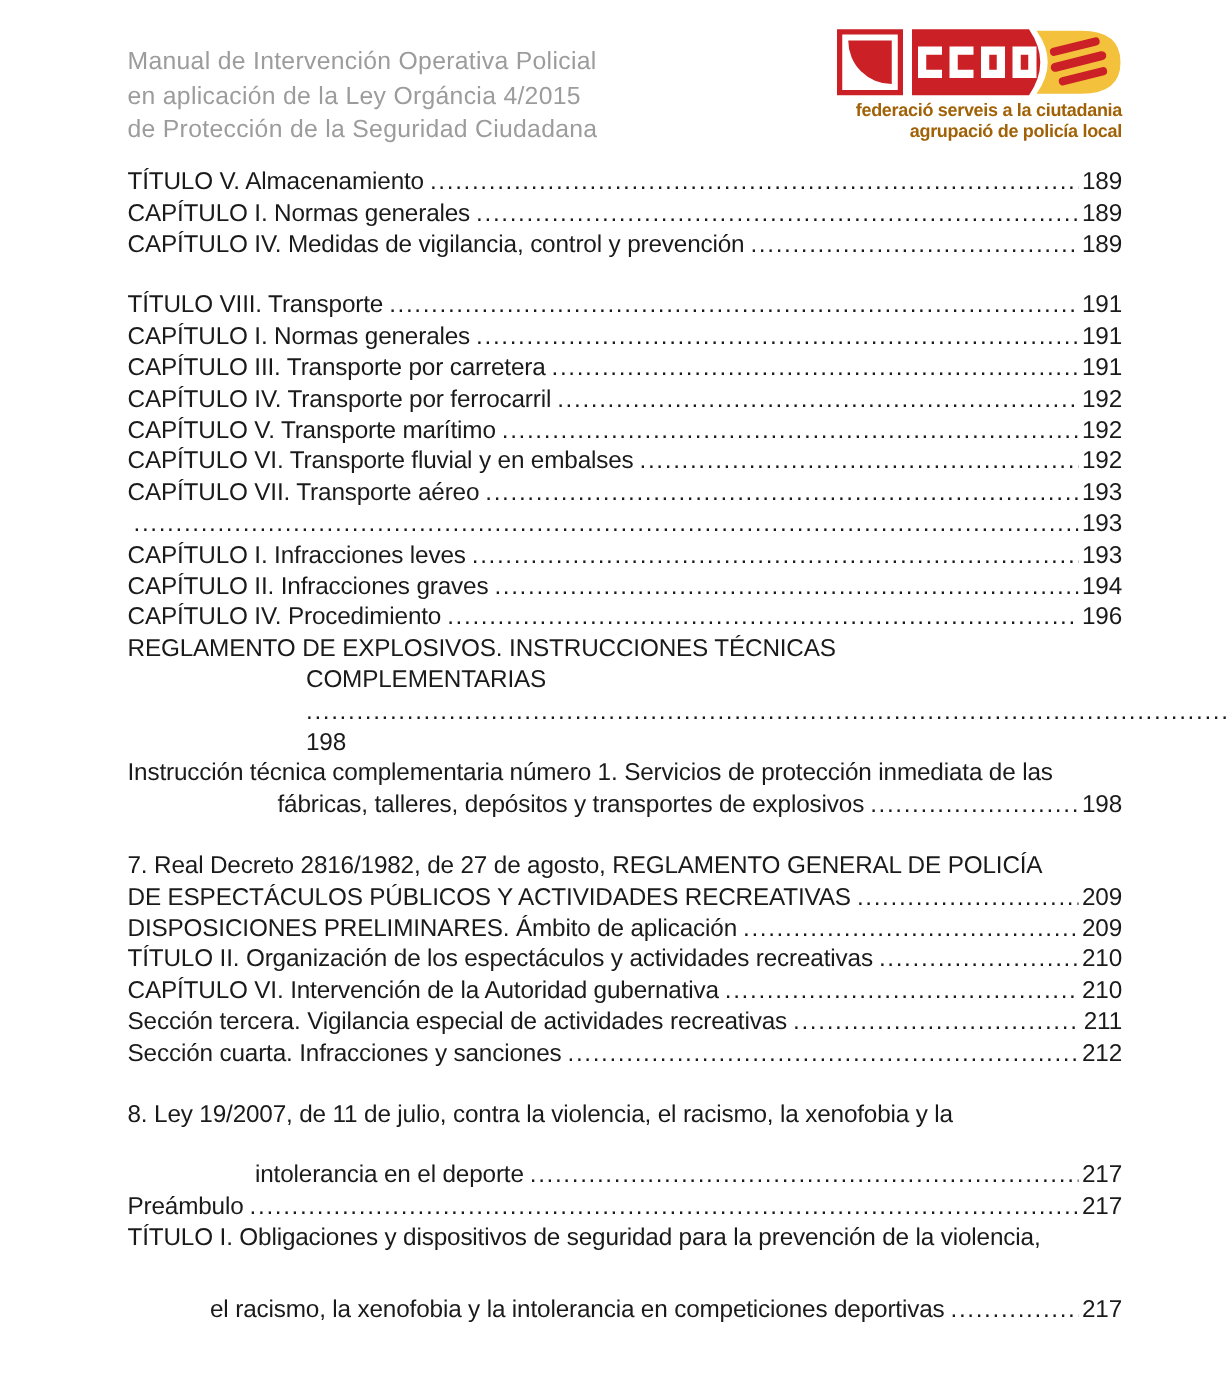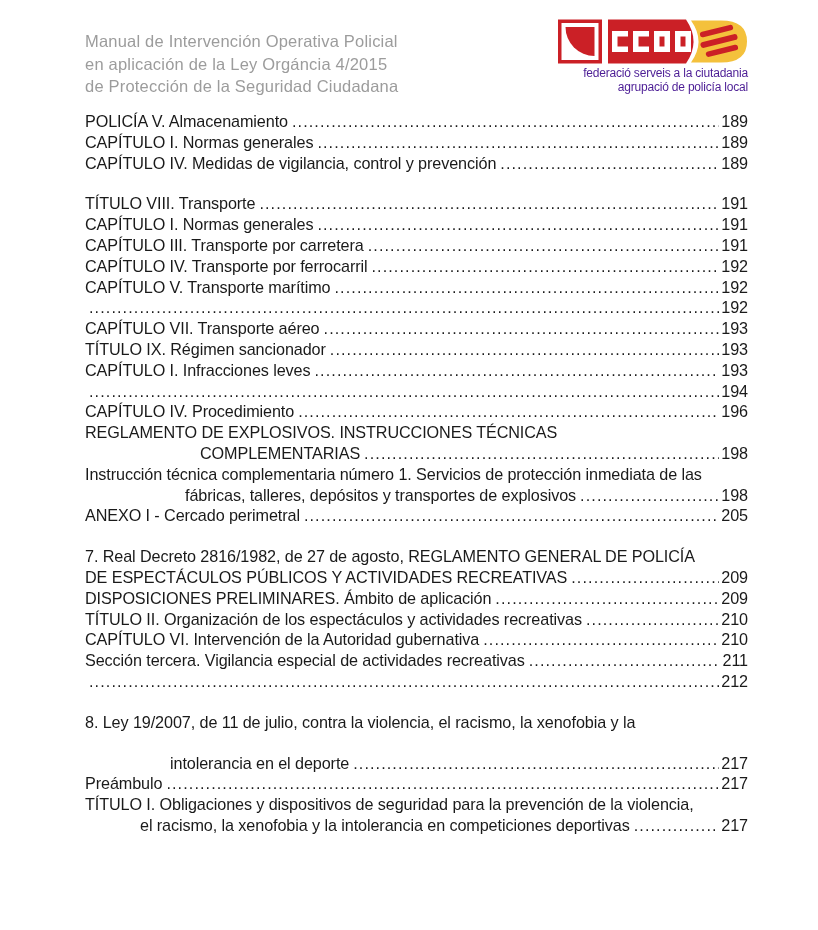--- a/index.html
+++ b/index.html
@@ -21,22 +21,22 @@
     color:#9c9c9c;letter-spacing:.2px;
   }
   .doc-title span{display:block;}
   .logo{
     position:absolute;right:70px;top:19px;
     display:flex;flex-direction:column;align-items:flex-end;
   }
   .logo svg{display:block;}
   .logo-caption{
     margin-top:3px;
-    font-size:12px;font-weight:normal;line-height:13.5px;
-    color:#4c1d95;letter-spacing:-.2px;text-align:right;white-space:nowrap;
+    font-size:12px;font-weight:bold;line-height:13.5px;
+    color:#a16207;letter-spacing:-.2px;text-align:right;white-space:nowrap;
   }
   
   .toc{
     position:absolute;left:85px;top:111px;width:663px;
     font-size:16.2px;line-height:20.8px;letter-spacing:-.1px;
   }
   .toc-group{margin-bottom:20px;}
   .toc-row{display:flex;align-items:baseline;white-space:pre;}
   .toc-row .t{flex:0 0 auto;}
   .toc-row .leader{
@@ -90,53 +90,52 @@
       </svg>
       <div class="logo-caption">
         <div>federació serveis a la ciutadania</div>
         <div>agrupació de policía local</div>
       </div>
     </div>
   </div>
 
   <div class="toc" id="toc">
       <div class="toc-group">
-        <div class="toc-row"><span class="t">POLICÍA V. Almacenamiento</span><span class="leader"></span><span class="pg">189</span></div>
+        <div class="toc-row"><span class="t">TÍTULO V. Almacenamiento</span><span class="leader"></span><span class="pg">189</span></div>
         <div class="toc-row"><span class="t">CAPÍTULO I. Normas generales</span><span class="leader"></span><span class="pg">189</span></div>
         <div class="toc-row"><span class="t">CAPÍTULO IV. Medidas de vigilancia, control y prevención</span><span class="leader"></span><span class="pg">189</span></div>
       </div>
       <div class="toc-group">
         <div class="toc-row"><span class="t">TÍTULO VIII. Transporte</span><span class="leader"></span><span class="pg">191</span></div>
         <div class="toc-row"><span class="t">CAPÍTULO I. Normas generales</span><span class="leader"></span><span class="pg">191</span></div>
         <div class="toc-row"><span class="t">CAPÍTULO III. Transporte por carretera</span><span class="leader"></span><span class="pg">191</span></div>
         <div class="toc-row"><span class="t">CAPÍTULO IV. Transporte por ferrocarril</span><span class="leader"></span><span class="pg">192</span></div>
         <div class="toc-row"><span class="t">CAPÍTULO V. Transporte marítimo</span><span class="leader"></span><span class="pg">192</span></div>
-        <div class="toc-row"><span class="leader"></span><span class="pg">192</span></div>
+        <div class="toc-row"><span class="t">CAPÍTULO VI. Transporte fluvial y en embalses</span><span class="leader"></span><span class="pg">192</span></div>
         <div class="toc-row"><span class="t">CAPÍTULO VII. Transporte aéreo</span><span class="leader"></span><span class="pg">193</span></div>
-        <div class="toc-row"><span class="t">TÍTULO IX. Régimen sancionador</span><span class="leader"></span><span class="pg">193</span></div>
+        <div class="toc-row"><span class="leader"></span><span class="pg">193</span></div>
         <div class="toc-row"><span class="t">CAPÍTULO I. Infracciones leves</span><span class="leader"></span><span class="pg">193</span></div>
-        <div class="toc-row"><span class="leader"></span><span class="pg">194</span></div>
+        <div class="toc-row"><span class="t">CAPÍTULO II. Infracciones graves</span><span class="leader"></span><span class="pg">194</span></div>
         <div class="toc-row"><span class="t">CAPÍTULO IV. Procedimiento</span><span class="leader"></span><span class="pg">196</span></div>
         <div class="toc-row"><span class="t">REGLAMENTO DE EXPLOSIVOS. INSTRUCCIONES TÉCNICAS</span></div>
-        <div class="toc-row" style="padding-left: 115px;"><span class="t">COMPLEMENTARIAS</span><span class="leader"></span><span class="pg">198</span></div>
+        <div class="toc-row" style="padding-left: 115px; flex-direction: column;"><span class="t">COMPLEMENTARIAS</span><span class="leader"></span><span class="pg">198</span></div>
         <div class="toc-row"><span class="t">Instrucción técnica complementaria número 1. Servicios de protección inmediata de las</span></div>
         <div class="toc-row" style="padding-left: 100px;"><span class="t">fábricas, talleres, depósitos y transportes de explosivos</span><span class="leader"></span><span class="pg">198</span></div>
-        <div class="toc-row"><span class="t">ANEXO I - Cercado perimetral</span><span class="leader"></span><span class="pg">205</span></div>
       </div>
       <div class="toc-group">
         <div class="toc-row"><span class="t">7. Real Decreto 2816/1982, de 27 de agosto, REGLAMENTO GENERAL DE POLICÍA</span></div>
         <div class="toc-row"><span class="t">DE ESPECTÁCULOS PÚBLICOS Y ACTIVIDADES RECREATIVAS</span><span class="leader"></span><span class="pg">209</span></div>
         <div class="toc-row"><span class="t">DISPOSICIONES PRELIMINARES. Ámbito de aplicación</span><span class="leader"></span><span class="pg">209</span></div>
         <div class="toc-row"><span class="t">TÍTULO II. Organización de los espectáculos y actividades recreativas</span><span class="leader"></span><span class="pg">210</span></div>
         <div class="toc-row"><span class="t">CAPÍTULO VI. Intervención de la Autoridad gubernativa</span><span class="leader"></span><span class="pg">210</span></div>
         <div class="toc-row"><span class="t">Sección tercera. Vigilancia especial de actividades recreativas</span><span class="leader"></span><span class="pg">211</span></div>
-        <div class="toc-row"><span class="leader"></span><span class="pg">212</span></div>
+        <div class="toc-row"><span class="t">Sección cuarta. Infracciones y sanciones</span><span class="leader"></span><span class="pg">212</span></div>
       </div>
       <div class="toc-group">
         <div class="toc-row"><span class="t">8. Ley 19/2007, de 11 de julio, contra la violencia, el racismo, la xenofobia y la</span></div>
         <div class="toc-row" style="padding-left: 85px; margin-top: 20px;"><span class="t">intolerancia en el deporte</span><span class="leader"></span><span class="pg">217</span></div>
         <div class="toc-row"><span class="t">Preámbulo</span><span class="leader"></span><span class="pg">217</span></div>
         <div class="toc-row"><span class="t">TÍTULO I. Obligaciones y dispositivos de seguridad para la prevención de la violencia,</span></div>
-        <div class="toc-row" style="padding-left: 55px;"><span class="t">el racismo, la xenofobia y la intolerancia en competiciones deportivas</span><span class="leader"></span><span class="pg">217</span></div>
+        <div class="toc-row" style="padding-left: 55px; margin-top: 27px;"><span class="t">el racismo, la xenofobia y la intolerancia en competiciones deportivas</span><span class="leader"></span><span class="pg">217</span></div>
       </div>
     </div>
 
 </div>
 
 </body></html>

